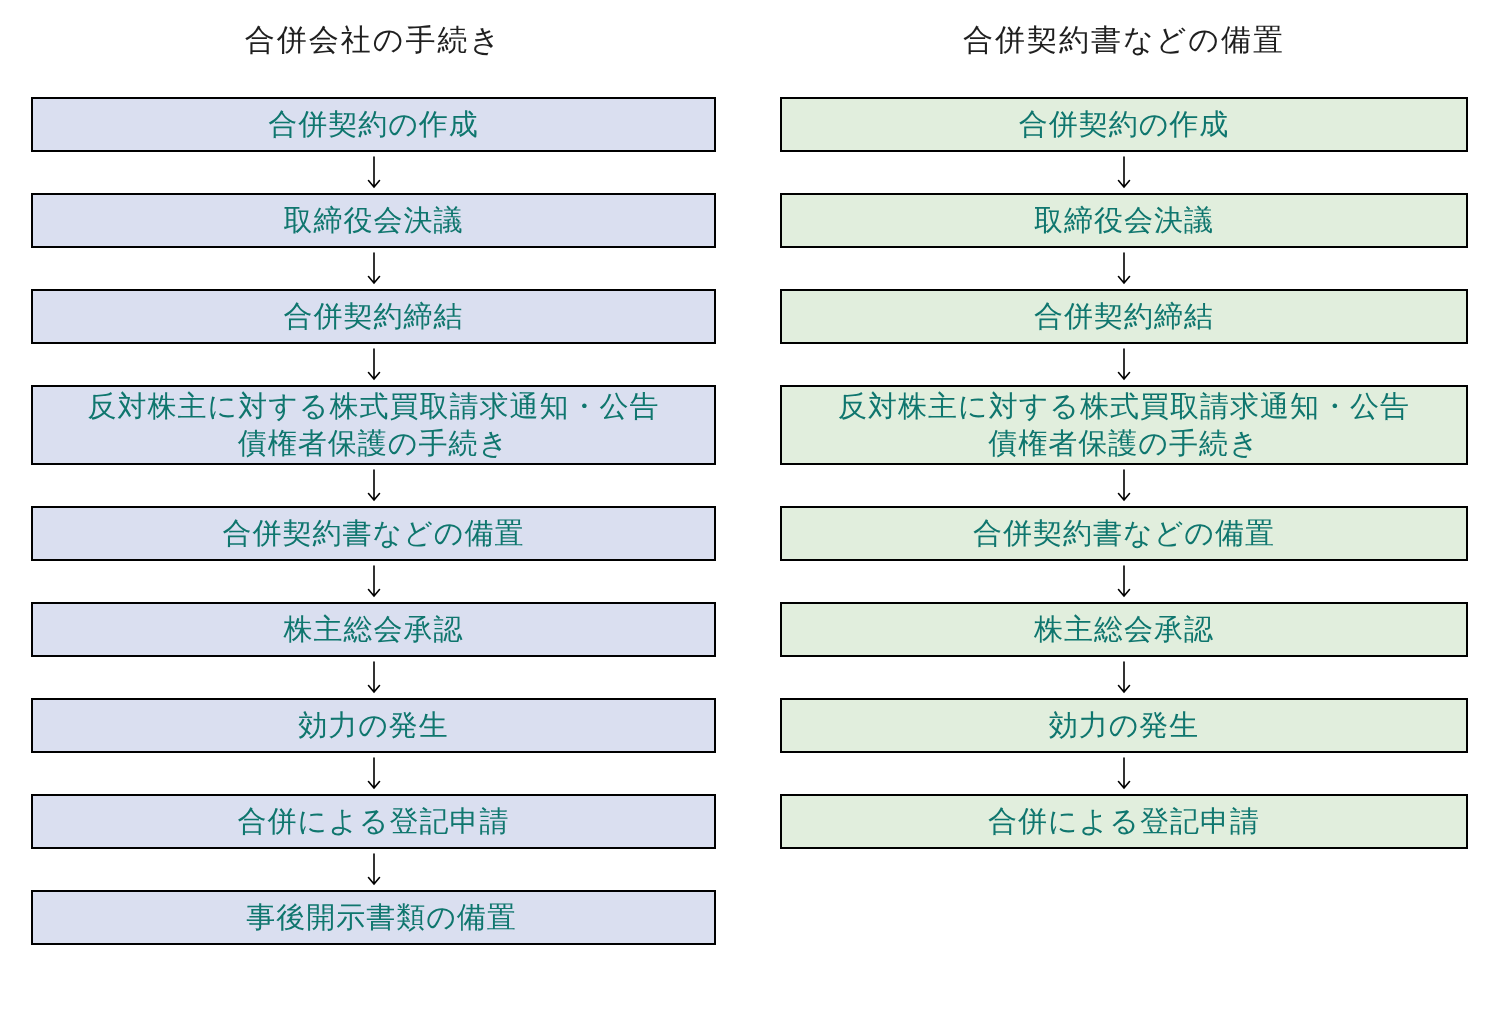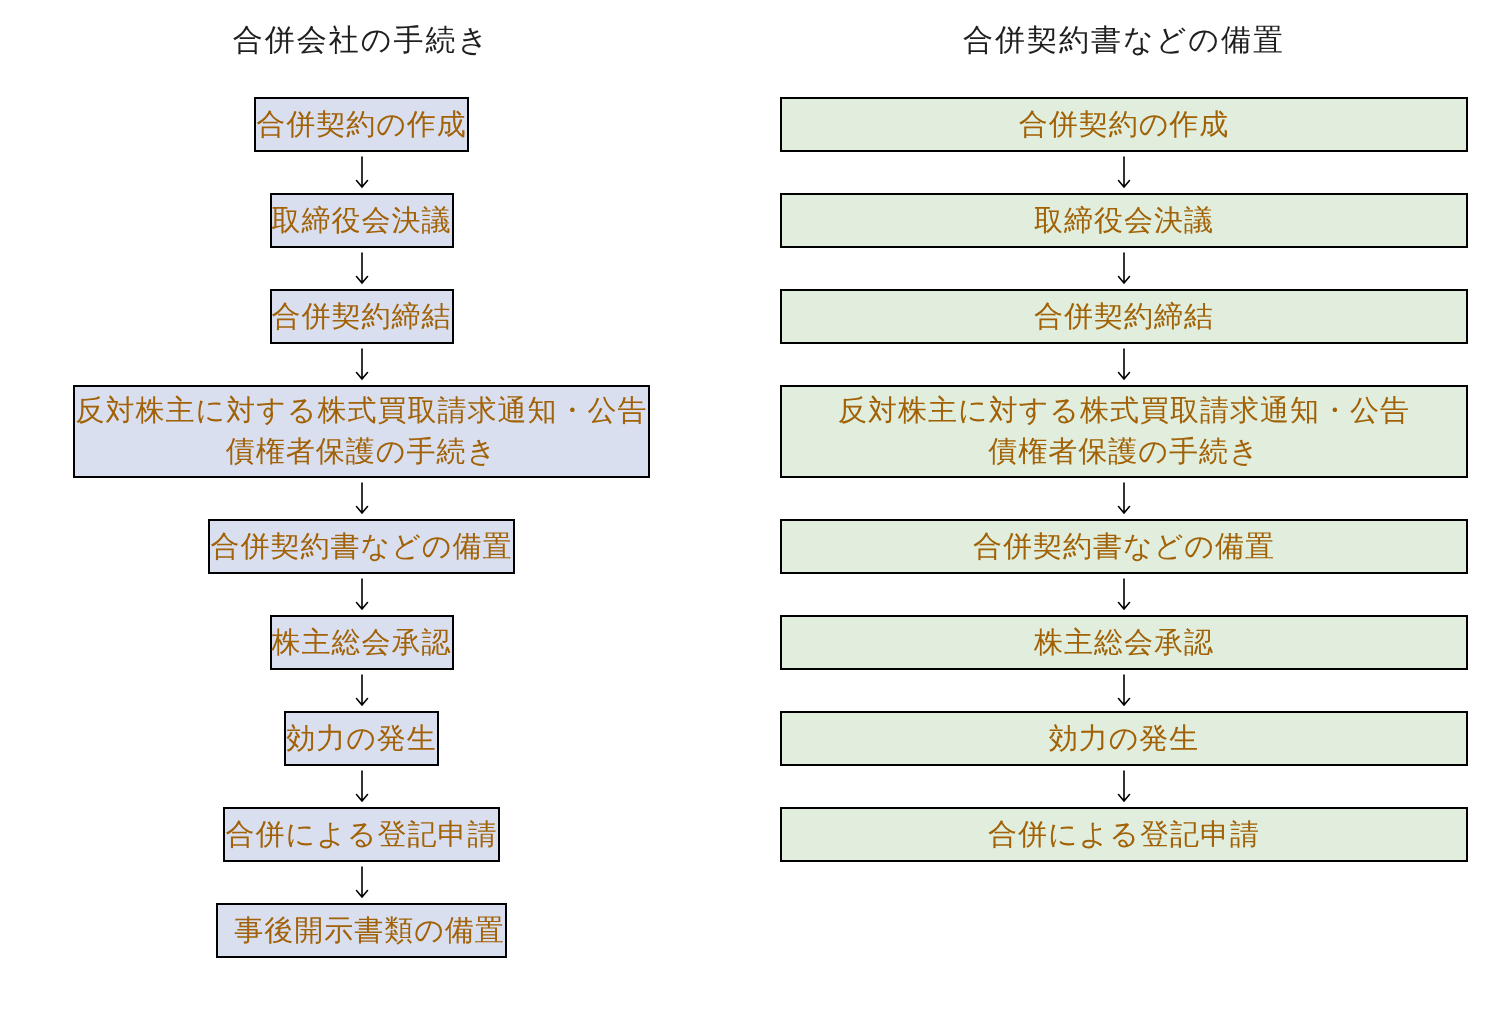--- a/index.html
+++ b/index.html
@@ -14,21 +14,21 @@
     height: 1012px;
     background: #ffffff;
     overflow: hidden;
   }
   .column {
     position: absolute;
     top: 0;
     display: flex;
     flex-direction: column;
   }
-  .column-0 { left: 19px;  width: 685px; align-items: center; }
+  .column-0 { left: 31px;  width: 685px; }
   .column-1 { left: 780px; width: 688px; }
   .column-title {
     height: 97px;
     box-sizing: border-box;
     padding-top: 20px;
     text-align: center;
     font-size: 30px;
     letter-spacing: 2px;
     color: #1f1f1f;
   }
@@ -36,27 +36,27 @@
     box-sizing: border-box;
     height: 55px;
     border: 2px solid #000000;
     display: flex;
     flex-direction: column;
     align-items: center;
     justify-content: center;
     text-align: center;
   }
   .step-box.tall {
-    height: 93px;
+    height: 80px;
     justify-content: space-evenly;
   }
   .step-label {
     font-size: 29px;
     letter-spacing: 1px;
-    color: #a16207;
+    color: #0f766e;
     line-height: 1.15;
     white-space: nowrap;
   }
   .arrow-gap {
     height: 41px;
     display: flex;
     align-items: center;
     justify-content: center;
   }
   .arrow-gap svg { display: block; }

